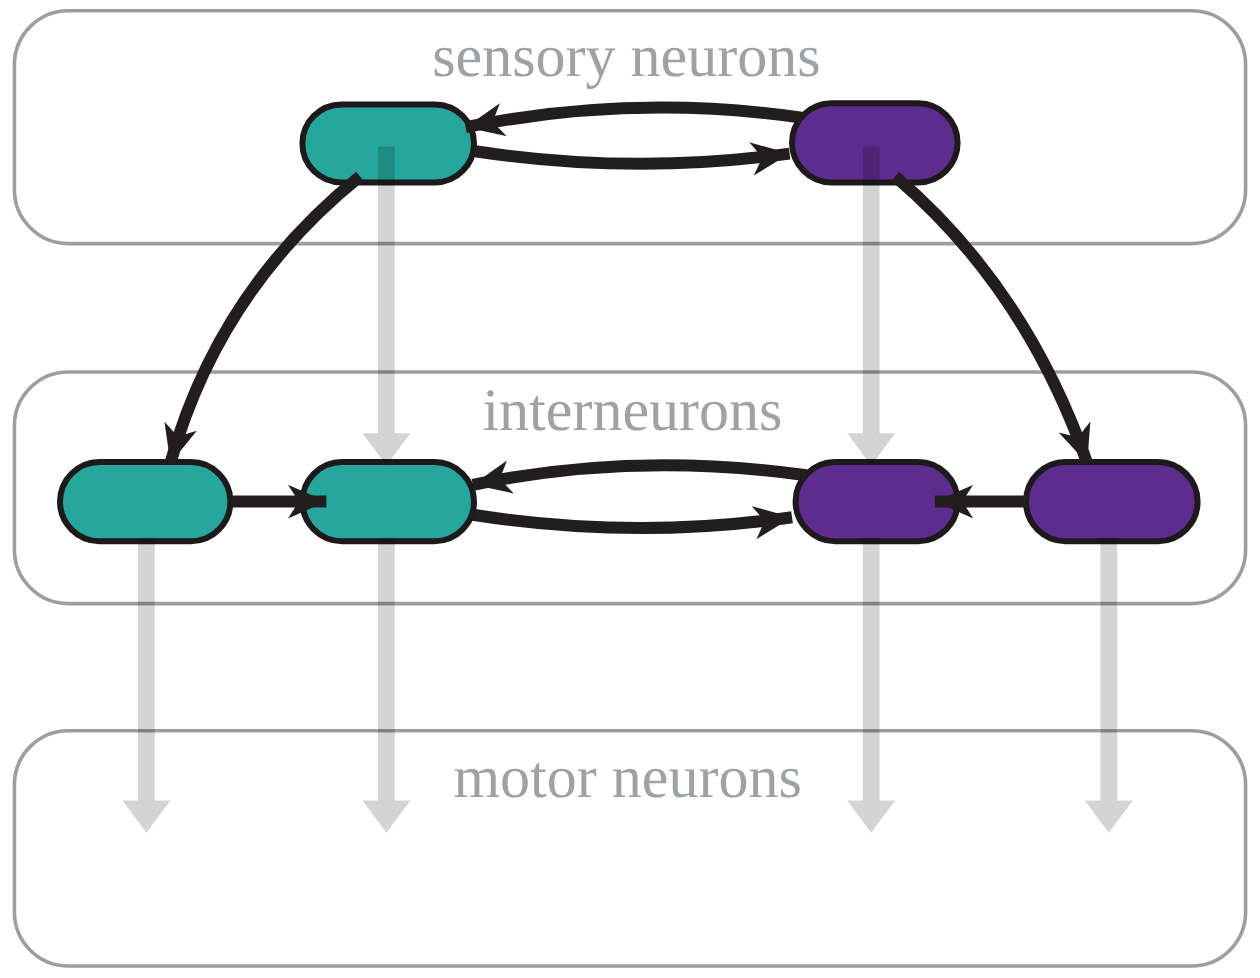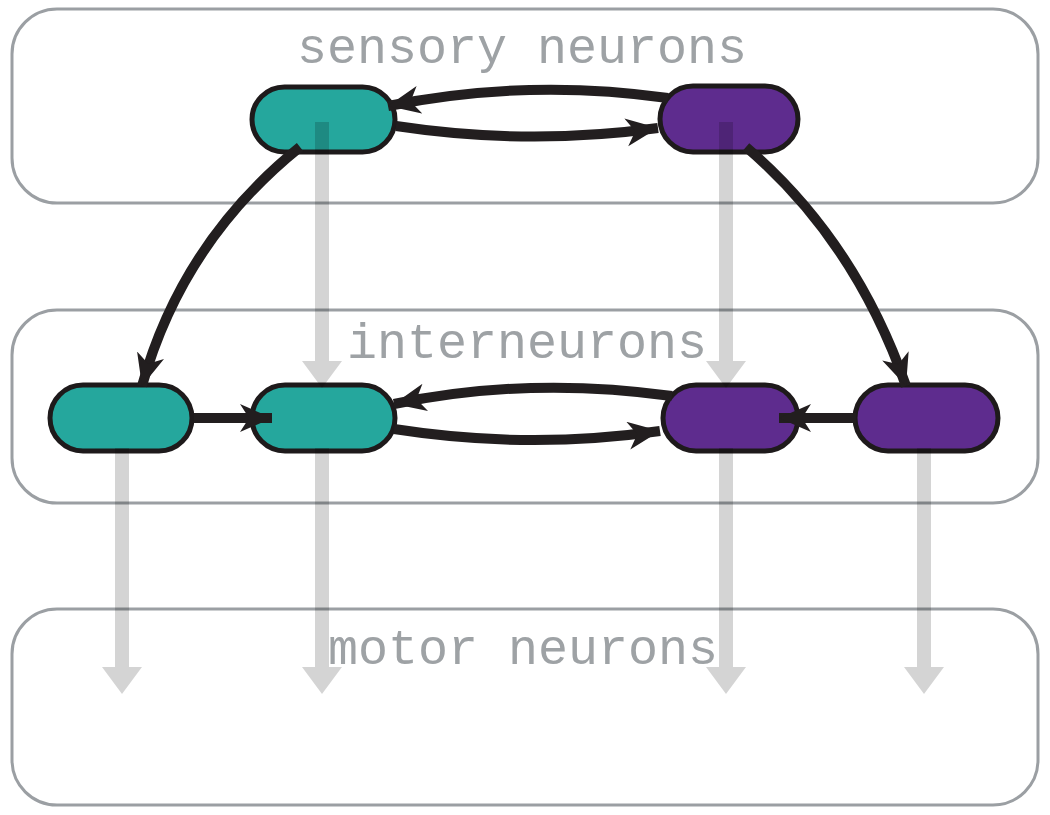--- a/index.html
+++ b/index.html
@@ -1,21 +1,21 @@
 <!DOCTYPE html>
 <html><head>
 <meta charset="utf-8">
 <style>
   html, body { margin: 0; padding: 0; background: #ffffff; }
   .canvas {
     position: relative;
     width: 1050px;
     height: 815px;
     background: #ffffff;
-    font-family: Liberation Mono, monospace;
+    font-family: Liberation Serif, serif;
     overflow: hidden;
   }
   svg { display: block; }
   .layer-box { fill: none; stroke-width: 3px; }
   .layer-label { font-size: 50px; letter-spacing: 0px; }
   .node { stroke-width: 5px; }
   .black-edge { fill: none; stroke-width: 10px; }
 </style>
 </head>
 <body>

